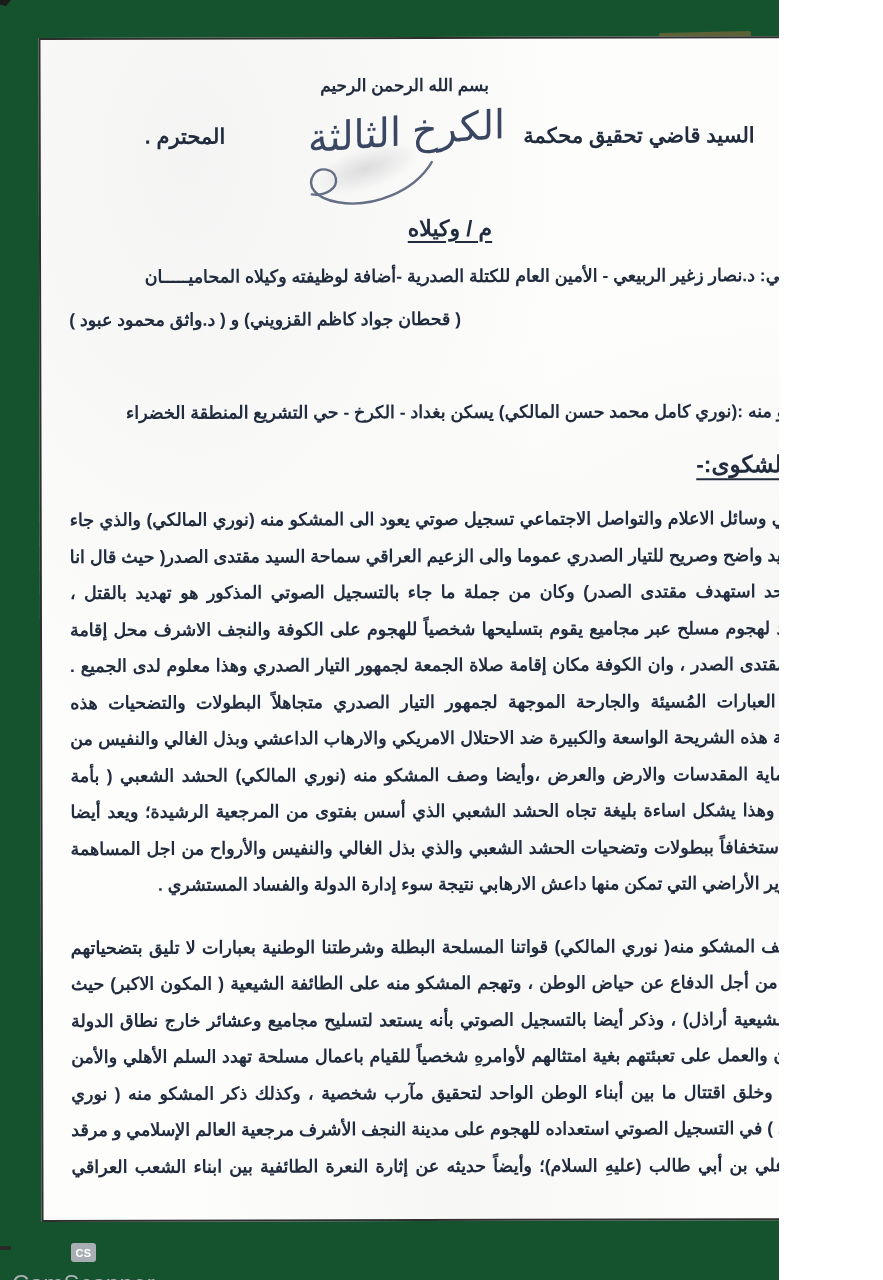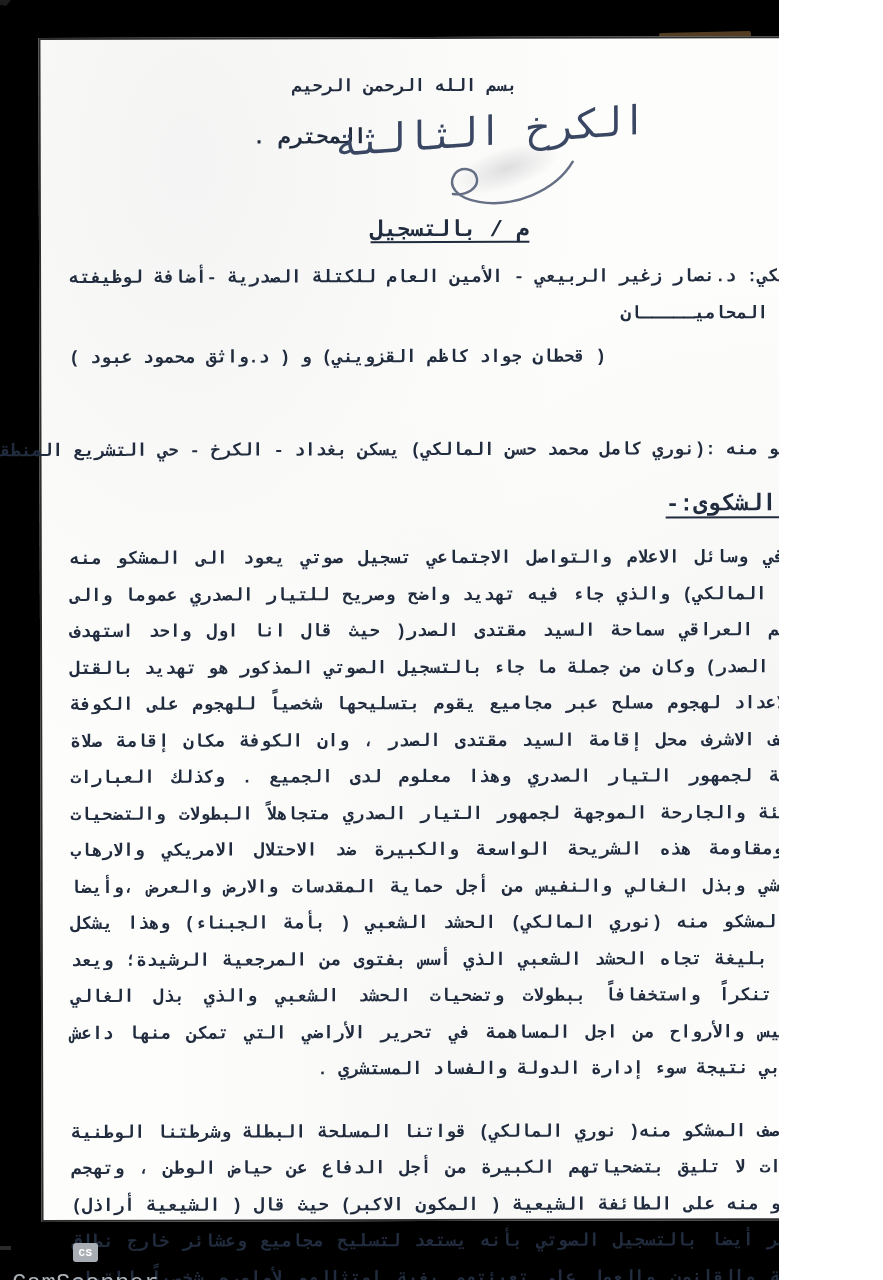--- a/index.html
+++ b/index.html
@@ -1,22 +1,22 @@
 <!DOCTYPE html>
 <html lang="ar"><head>
 <meta charset="utf-8">
 <style>
   html, body { margin: 0; padding: 0; background: #ffffff; }
   .canvas {
     position: relative;
     width: 779px;
     height: 1280px;
-    background: #000000;
+    background: #14532d;
     overflow: hidden;
-    font-family: Liberation Mono, monospace;
+    font-family: Liberation Sans, sans-serif;
   }
   
   .page {
     position: absolute;
     left: 40px;
     top: 37px;
     width: 822px;
     height: 1184px;
     box-sizing: border-box;
     border: 2px solid #2e2e2e;
@@ -179,32 +179,33 @@
 
   <div class="mark-top-left"></div>
   <div class="mark-left-dash"></div>
   <div class="tape-smudge"></div>
 
   <div class="page">
 
     <div class="bismillah">بسم الله الرحمن الرحيم</div>
 
     <div class="addressee">
+      <span class="addr-prefix">السيد قاضي تحقيق محكمة</span>
       <span class="handwritten-wrap">
         <span class="hand-smudge"></span>
         <span class="handwritten">الكرخ الثالثة</span>
         <svg class="flourish" width="150" height="52" viewBox="0 0 150 52">
           <path d="M138,4 C120,34 78,50 44,44 C22,40 12,28 20,16 C26,8 40,10 42,20 C44,30 32,38 18,36" fill="none" stroke="#4a5670" stroke-width="2.4" stroke-linecap="round" opacity="0.85"></path>
         </svg>
       </span>
       <span class="addr-suffix">المحترم .</span>
     </div>
 
     <div class="subject">
-      <span>م / بالتسجيل</span>
+      <span>م / وكيلاه</span>
     </div>
 
     <div class="complainant">المشتكي: د.نصار زغير الربيعي - الأمين العام للكتلة الصدرية -أضافة لوظيفته وكيلاه المحاميـــــان</div>
 
     <div class="lawyers">( قحطان جواد كاظم القزويني) و ( د.واثق محمود عبود )</div>
 
     <div class="defendant">المشكو منه :(نوري كامل محمد حسن المالكي) يسكن بغداد - الكرخ - حي التشريع المنطقة الخضراء</div>
 
     <div class="section-heading">
       <span>جهة الشكوى:-</span>

